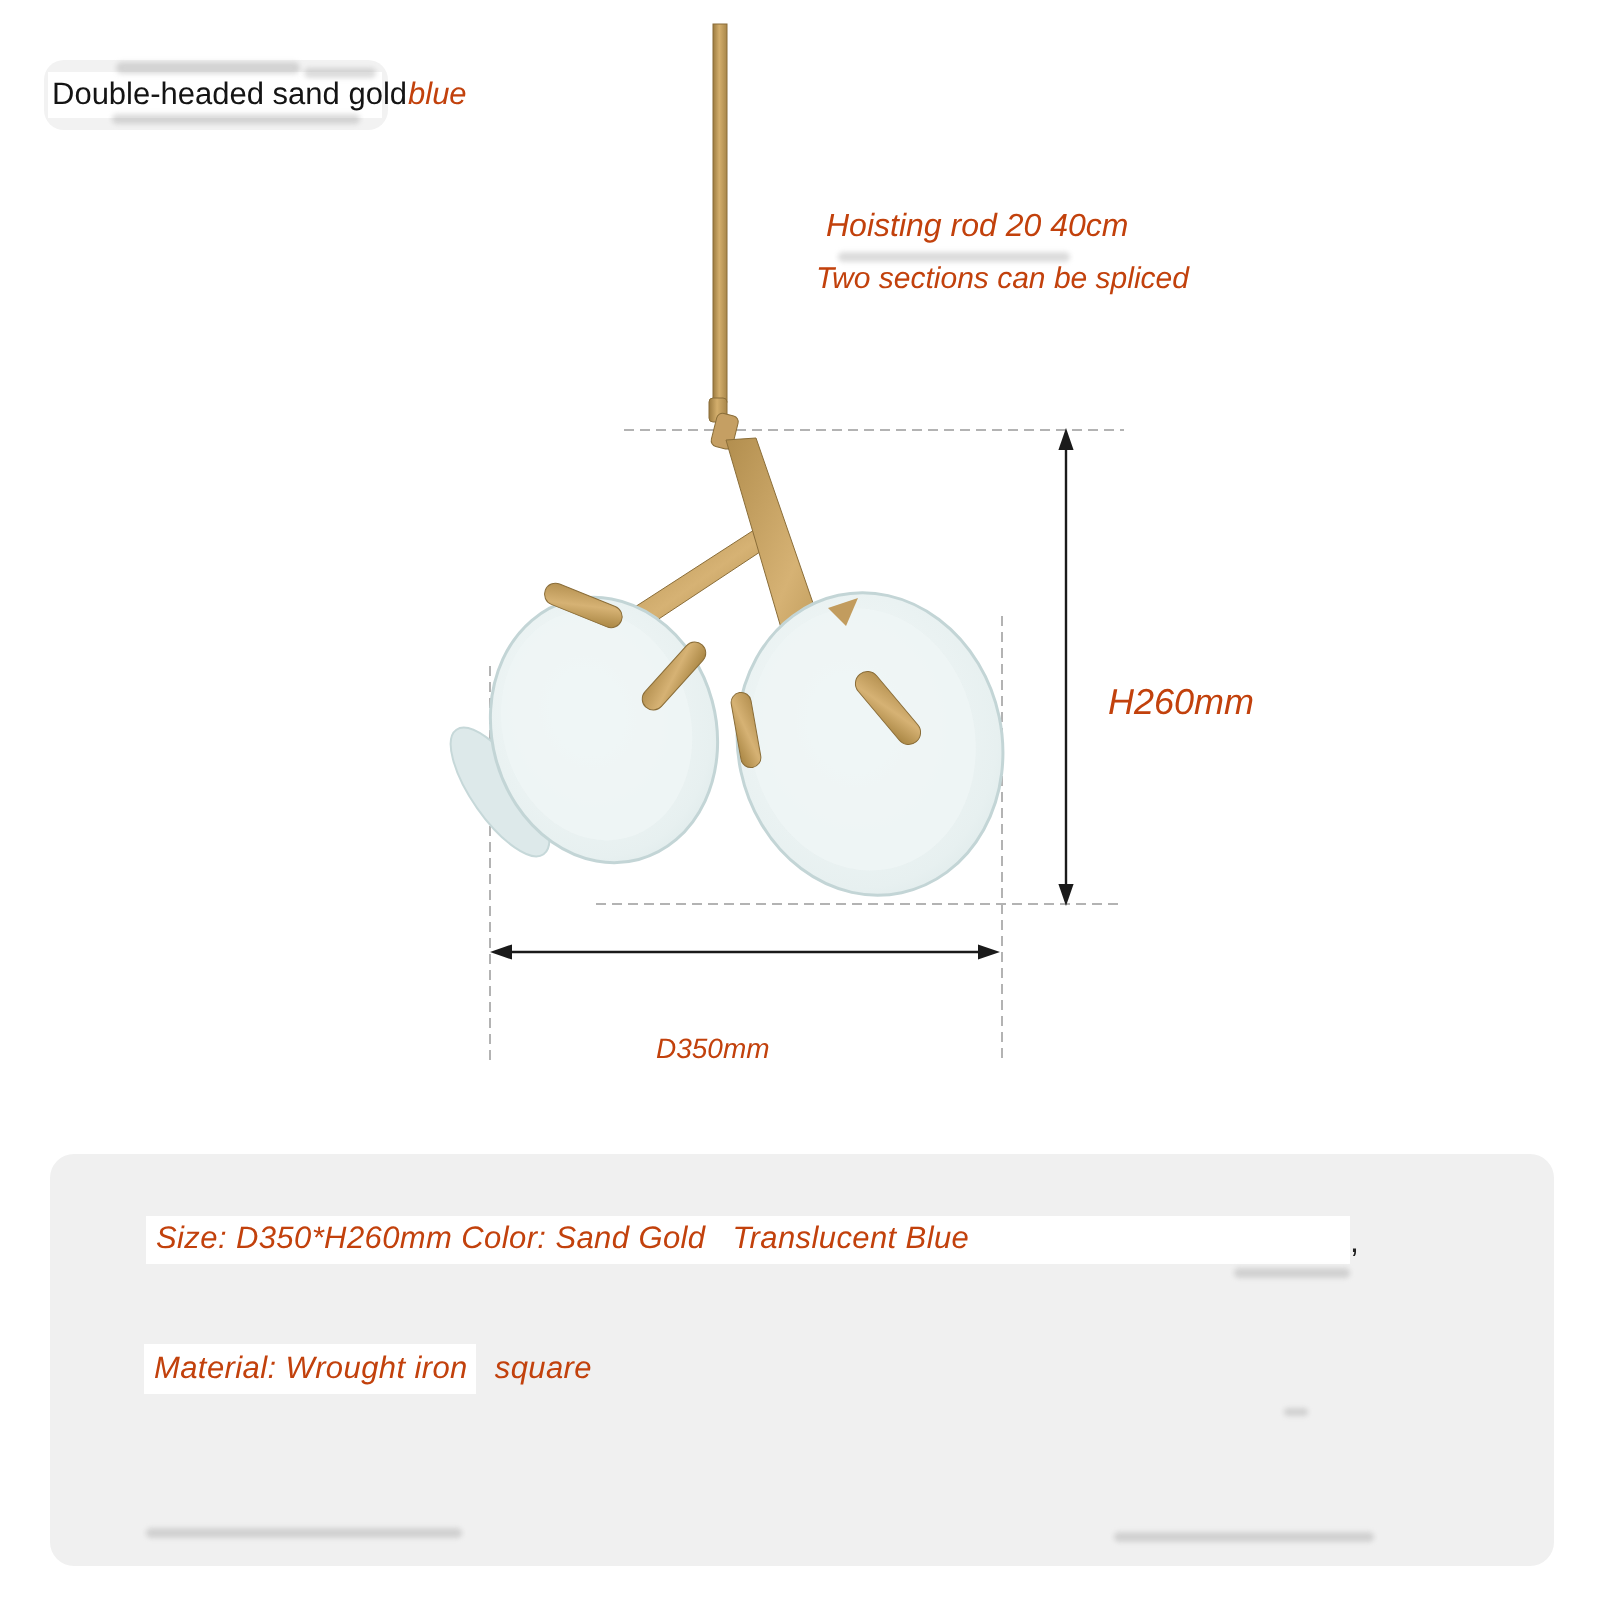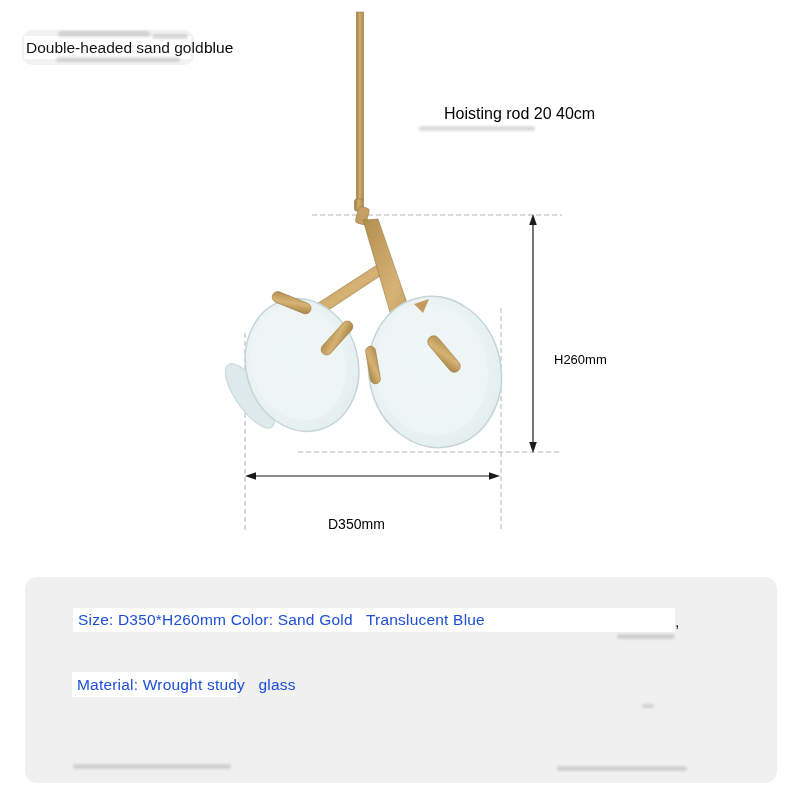--- a/index.html
+++ b/index.html
@@ -1,35 +1,35 @@
 <!DOCTYPE html>
 <html><head>
 <meta charset="utf-8">
 <style>
   html,body{margin:0;padding:0;background:#fff;}
   body{width:800px;height:800px;font-family:"Liberation Sans",sans-serif;color:#141414;}
   #canvas{position:relative;width:800px;height:800px;background:#fff;overflow:hidden;}
   .abs{position:absolute;}
-  .txt{position:absolute;white-space:pre;color:#000000;}
+  .txt{position:absolute;white-space:pre;color:#c2410c;font-style:italic;}
   .smudge{position:absolute;background:rgba(140,140,140,.30);filter:blur(1.2px);border-radius:3px;}
   
   .chip{position:absolute;left:22px;top:30px;width:172px;height:35px;background:#f2f2f2;border-radius:10px;}
   .chip .strip{position:absolute;left:2px;top:6px;width:167px;height:23px;background:#fff;}
   .chip .label{position:absolute;left:4px;top:8px;font-size:15.5px;line-height:19px;white-space:pre;}
   .suffix{position:absolute;left:204px;top:38px;font-size:15.5px;line-height:19px;}
   
-  .note1{left:413px;top:104px;font-size:16px;line-height:19px;margin-left:31px;}
+  .note1{left:413px;top:104px;font-size:16px;line-height:19px;}
   .note2{left:408px;top:131px;font-size:15px;line-height:18px;}
   
-  .hdim{left:554px;top:352px;font-size:13px;}
+  .hdim{left:554px;top:341px;font-size:18px;}
   .ddim{left:328px;top:516px;font-size:14px;}
   
   .panel{position:absolute;left:25px;top:577px;width:752px;height:206px;background:#f0f0f0;border-radius:12px;}
   .bar{position:absolute;background:#ffffff;}
-  .bar span{display:block;white-space:pre;font-size:15.5px;letter-spacing:.2px;color:#1d4ed8;padding-left:5px;}
+  .bar span{display:block;white-space:pre;font-size:15.5px;letter-spacing:.2px;color:#c2410c;padding-left:5px;font-style:italic;}
   .b-size{left:48px;top:31px;width:602px;height:24px;line-height:24px;}
   .b-mat{left:47px;top:95px;width:166px;height:25px;line-height:25px;overflow:visible;}
   .b-light{left:437px;top:96px;width:310px;height:26px;line-height:26px;}
   .b-space{left:46px;top:160px;width:205px;height:27px;line-height:27px;overflow:visible;}
   .b-app{left:437px;top:161px;width:275px;height:27px;line-height:27px;overflow:visible;}
   .comma{position:absolute;left:650px;top:36px;font-size:16px;color:#222;}
 </style>
 </head>
 <body>
 
@@ -109,32 +109,33 @@
     <div class="label">Double-headed sand gold</div>
   </div>
   <div class="txt suffix">blue</div>
 
   <div class="smudge" style="left:58px;top:31px;width:92px;height:6px;"></div>
   <div class="smudge" style="left:152px;top:34px;width:36px;height:5px;"></div>
   <div class="smudge" style="left:56px;top:57px;width:124px;height:5px;"></div>
   <div class="smudge" style="left:419px;top:126px;width:116px;height:5px;"></div>
 
   <div class="txt note1">Hoisting rod 20 40cm</div>
+  <div class="txt note2">Two sections can be spliced</div>
 
   <div class="txt hdim">H260mm</div>
   <div class="txt ddim">D350mm</div>
 
   <div class="panel">
     <div class="bar b-size">
       <span>Size: D350*H260mm Color: Sand Gold   Translucent Blue</span>
     </div>
     <div class="comma">,</div>
 
     <div class="bar b-mat">
-      <span>Material: Wrought study   glass</span>
+      <span>Material: Wrought iron   square</span>
     </div>
 
     <div class="smudge" style="left:592px;top:57px;width:58px;height:5px;"></div>
     <div class="smudge" style="left:617px;top:127px;width:12px;height:4px;"></div>
     <div class="smudge" style="left:48px;top:187px;width:158px;height:5px;"></div>
     <div class="smudge" style="left:532px;top:189px;width:130px;height:5px;"></div>
   </div>
 
 </div>
 

